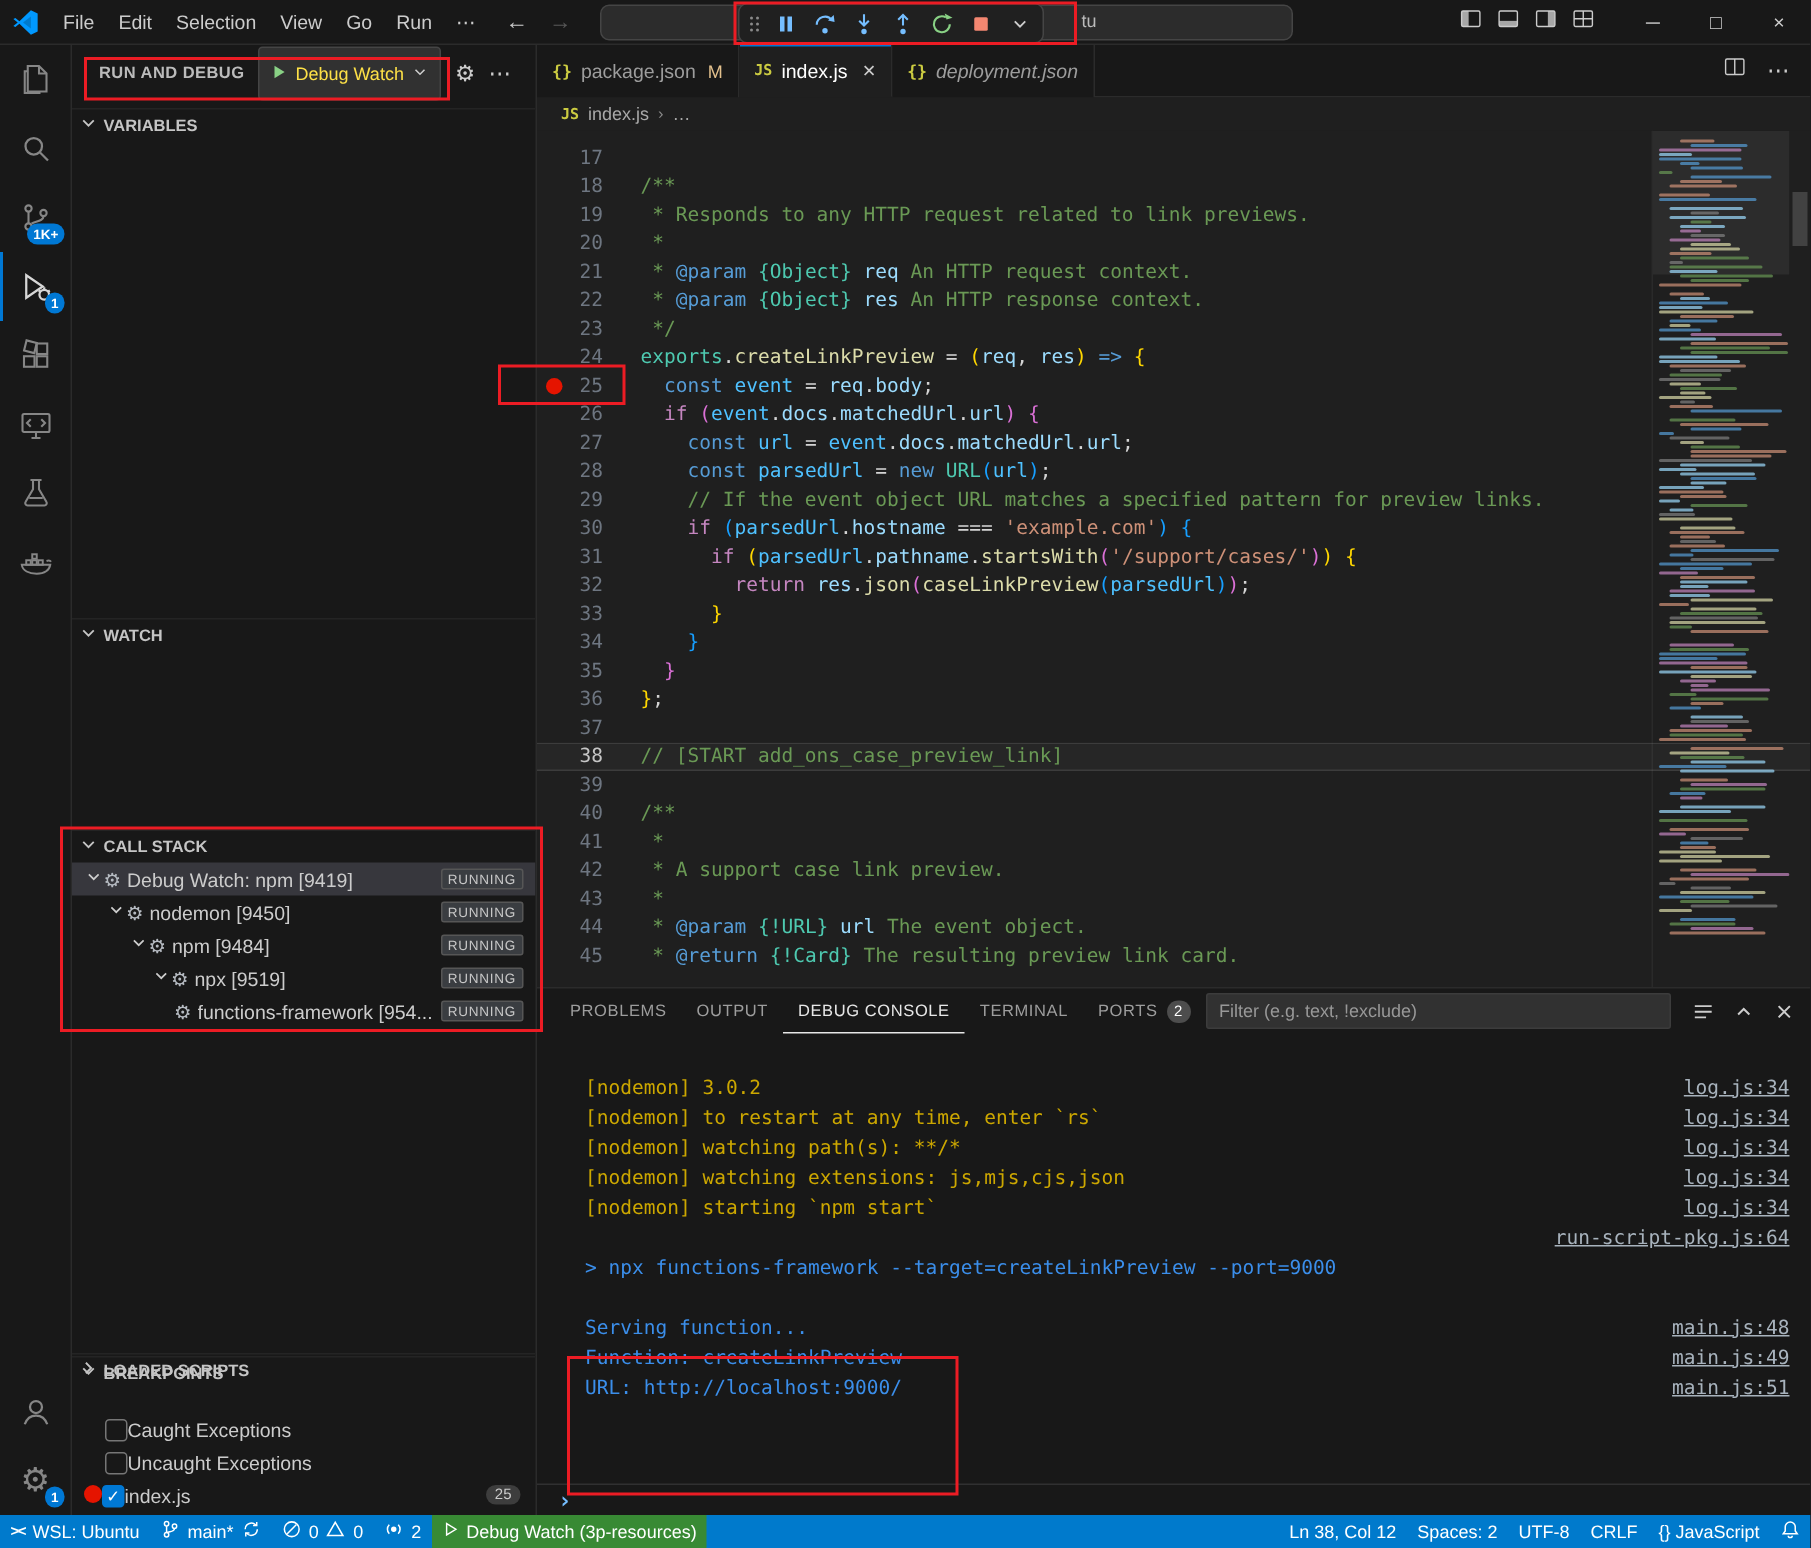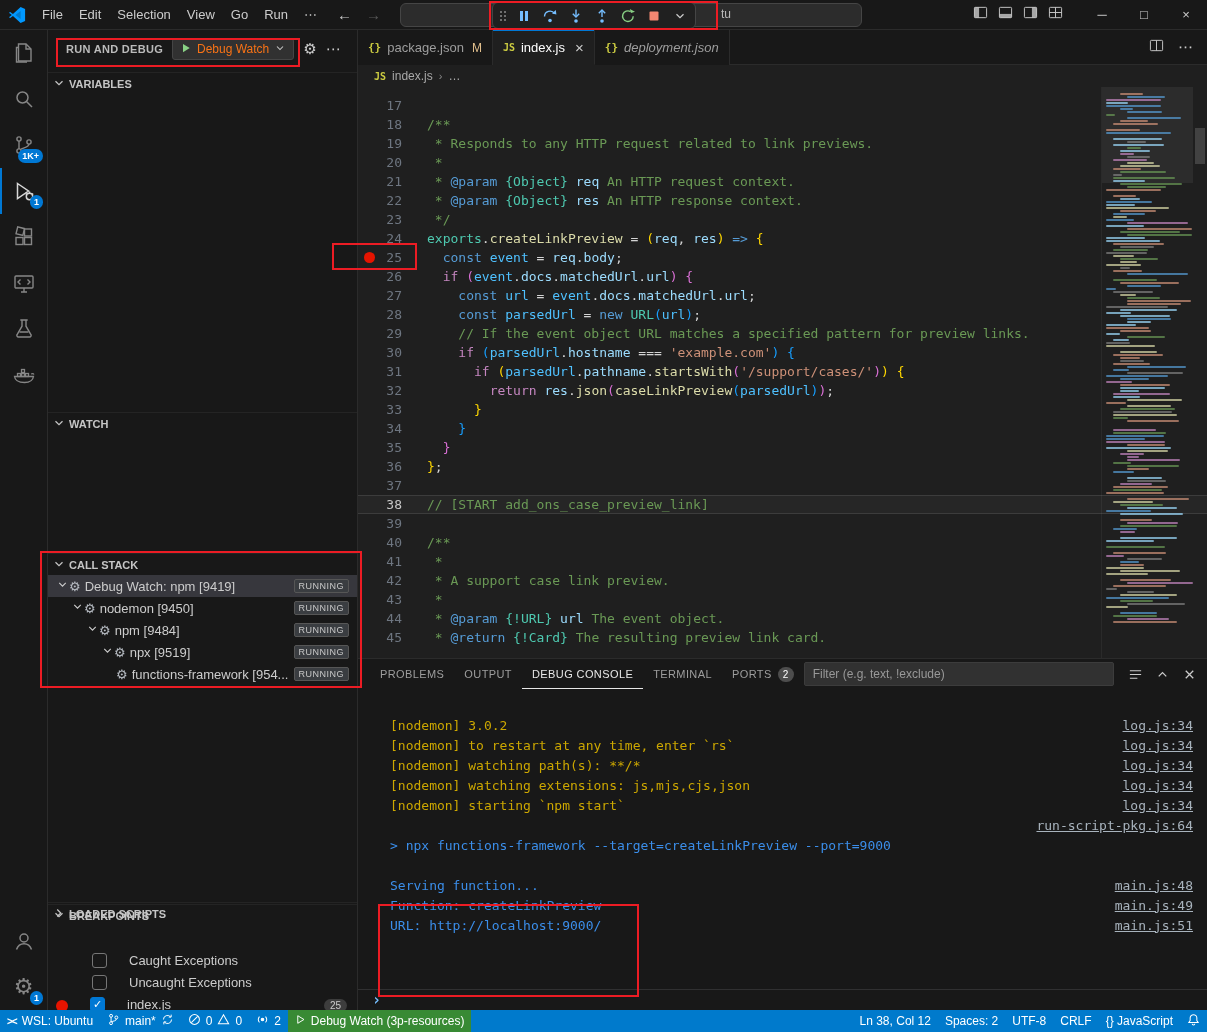--- a/index.html
+++ b/index.html
@@ -28,30 +28,30 @@
   .activitybar{position:absolute;left:0;top:30px;bottom:22px;width:48px;background:#181818;border-right:1px solid #2b2b2b;display:flex;flex-direction:column;z-index:4}
   .abitem{width:47px;height:46px;display:flex;align-items:center;justify-content:center;color:#868686;position:relative;cursor:pointer}
   .abitem.active{color:#d7d7d7;box-shadow:inset 2px 0 0 #0078d4}
   .abbadge{position:absolute;right:4px;bottom:5px;background:#0078d4;color:#fff;font-size:9px;border-radius:9px;padding:0 4px;height:14px;line-height:14px;text-align:center;font-weight:bold}
   .abspacer{flex:1}
 
   
   .sidebar{position:absolute;left:48px;top:30px;width:310px;bottom:22px;background:#181818;border-right:1px solid #2b2b2b;z-index:3;overflow:hidden}
   .sbheader{height:38px;display:flex;align-items:center;padding:0 8px 0 18px;gap:9px}
   .sbtitle{font-size:11px;font-weight:bold;color:#bbbbbb;letter-spacing:.3px;white-space:nowrap}
-  .launch{display:flex;align-items:center;gap:5px;background:#313131;border:1px solid #454545;border-radius:3px;height:22px;padding:0 7px;font-size:12px;color:#f97316;cursor:pointer;white-space:nowrap}
+  .launch{display:flex;align-items:center;gap:5px;background:#313131;border:1px solid #454545;border-radius:3px;height:36px;padding:0 7px;font-size:12px;color:#fde047;cursor:pointer;white-space:nowrap}
   .sbact{color:#cccccc;display:flex;align-items:center;cursor:pointer}
   .sbbody{position:absolute;top:38px;left:0;right:0;bottom:0}
   .sechead{position:absolute;left:0;right:0;height:22px;display:flex;align-items:center;gap:3px;padding-left:4px;font-size:11px;font-weight:bold;color:#c5c5c5;border-top:1px solid #242424;cursor:pointer}
   .csrows{position:absolute;left:0;right:0}
   .csrow{height:22px;display:flex;align-items:center;font-size:13px;color:#cccccc;padding-right:8px;white-space:nowrap;cursor:pointer}
   .csrow.sel{background:#37373d}
   .csbadge{margin-left:auto;font-size:9px;color:#c8c8c8;background:#3a3d41;border:1px solid #565656;border-radius:2px;padding:1px 4px;letter-spacing:.5px}
   .cslabel{margin-left:4px;overflow:hidden;text-overflow:ellipsis}
-  .bprow{height:22px;display:flex;align-items:flex-end;gap:22px;padding-left:8px;font-size:13px;color:#cccccc;cursor:pointer}
+  .bprow{height:22px;display:flex;align-items:flex-start;gap:0;padding-left:8px;font-size:13px;color:#cccccc;cursor:pointer}
   .cb{width:15px;height:15px;border:1px solid #767676;border-radius:3px;display:flex;align-items:center;justify-content:center;font-size:11px;color:#fff;flex:0 0 15px}
   .cb.on{background:#0078d4;border-color:#0078d4}
   .bp-dot{width:12px;height:12px;border-radius:50%;background:#e51400;flex:0 0 12px}
   .bp-sp{width:14px;flex:0 0 14px}
   .bpnum{margin-left:auto;margin-right:10px;background:#3d3d3d;border-radius:9px;font-size:10px;padding:1px 6px;color:#ccc}
 
   
   .editorgroup{position:absolute;left:358px;top:30px;right:0;bottom:22px;background:#1f1f1f}
   .tabbar{position:absolute;left:0;top:0;right:0;height:35px;background:#181818;display:flex;border-bottom:1px solid #2b2b2b}
   .tab{height:35px;display:flex;align-items:center;gap:6px;padding:0 10px;font-size:13px;color:#9d9d9d;border-right:1px solid #2b2b2b;background:#181818;cursor:pointer;white-space:nowrap}

